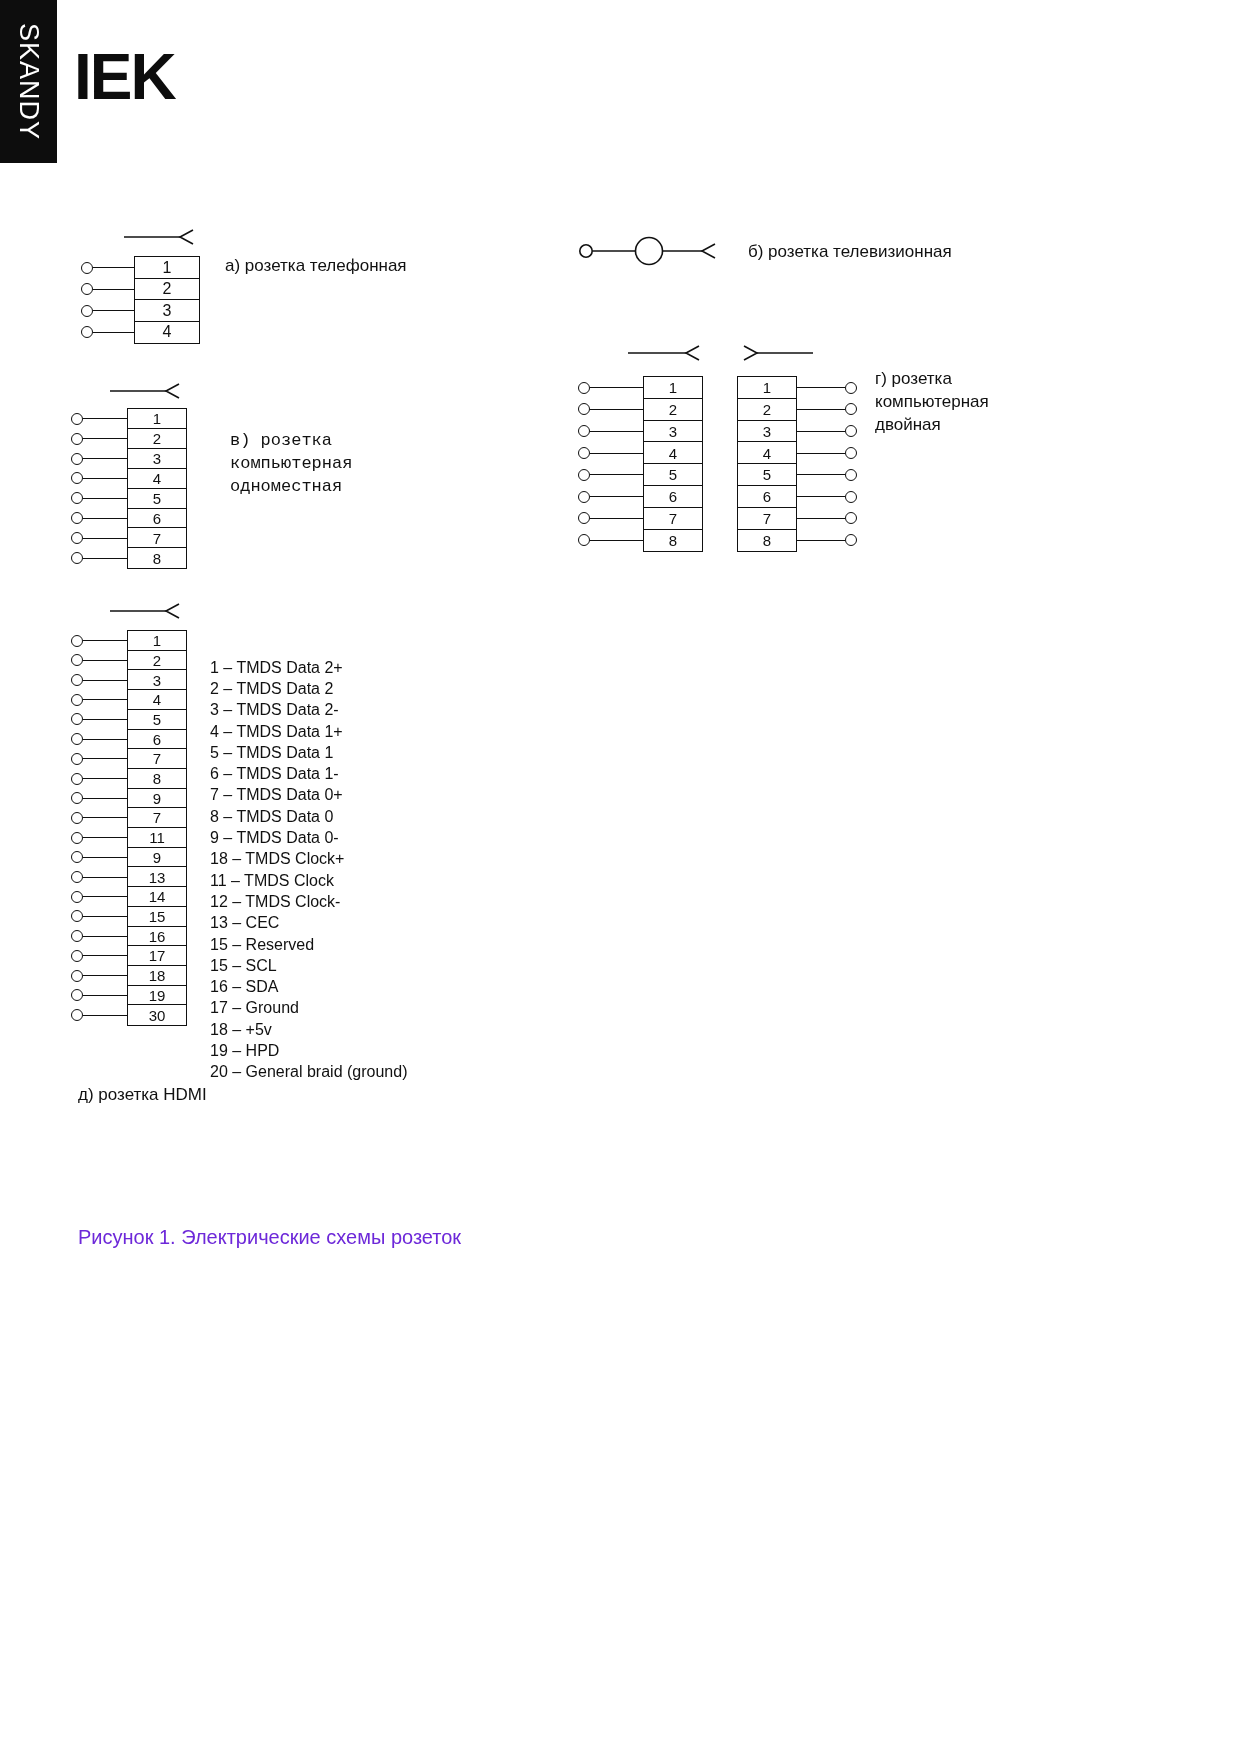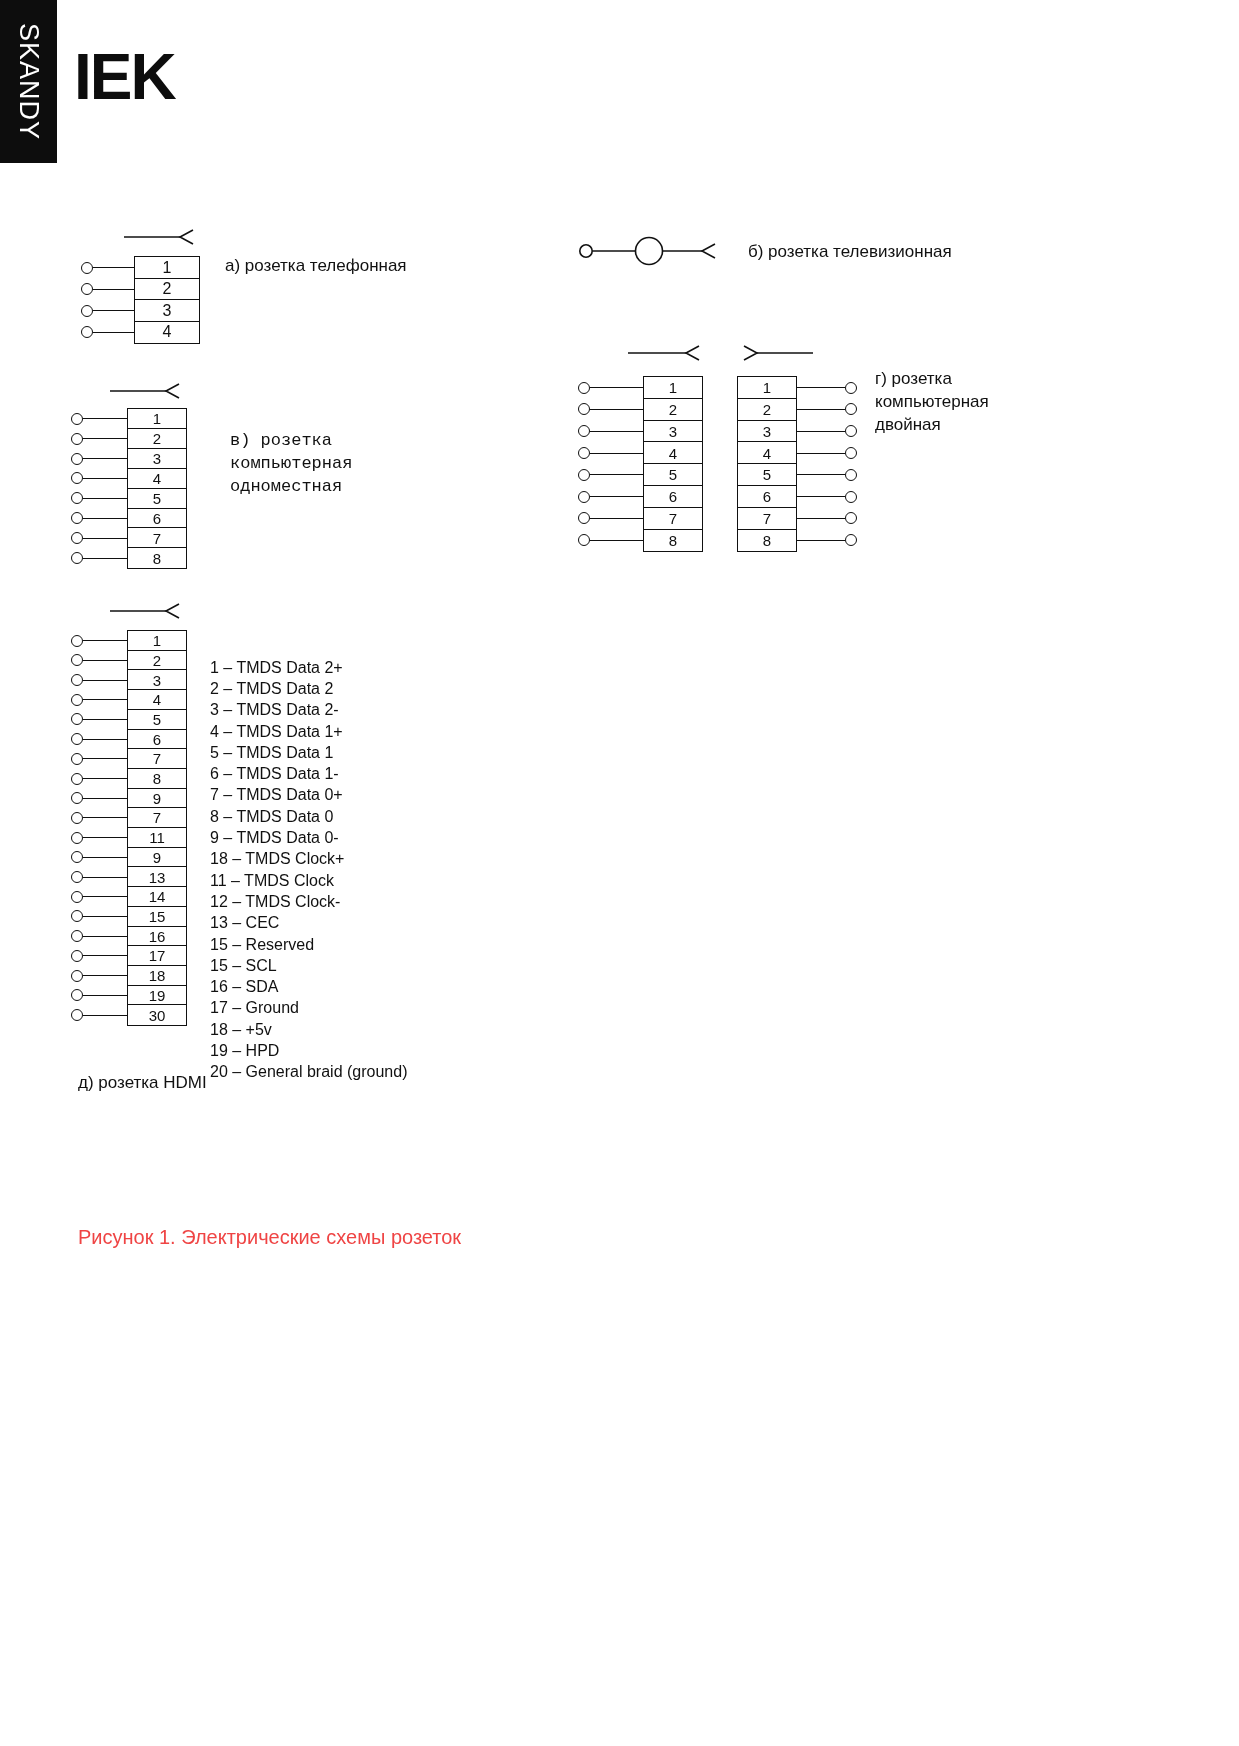--- a/index.html
+++ b/index.html
@@ -83,23 +83,23 @@
 
   
   .dg-d { left:70px; top:602px; }
   .dg-d .sym   { left:40px; top:0; }
   .dg-d .stack { left:1px; top:28px; }
   .dg-d .trow  { height:21.3px; }
   .dg-d .t-wire{ width:44px; }
   .dg-d .t-box { width:60px; font-size:15px; }
   .dg-d .pins  { left:140px; top:28px;margin-top:27px; }
   .pin-row { height:21.3px; display:flex; align-items:center; font-size:16px; white-space:nowrap; }
-  .dg-d .dlabel-hdmi { left:8px; top:470px; white-space:nowrap; }
-
-  .caption { position:absolute; left:78px; top:1226px; font-size:20px; color:#ef4444; }
+  .dg-d .dlabel-hdmi { left:8px; top:482px; white-space:nowrap; }
+
+  .caption { position:absolute; left:78px; top:1226px; font-size:20px; color:#6d28d9; }
 
   svg line, svg polyline, svg circle { stroke:#111; }
 </style>
 </head>
 <body>
 
 <div class="page">
 
   <div class="side-tab">SKANDY</div>
   <div class="logo">IEK</div>

